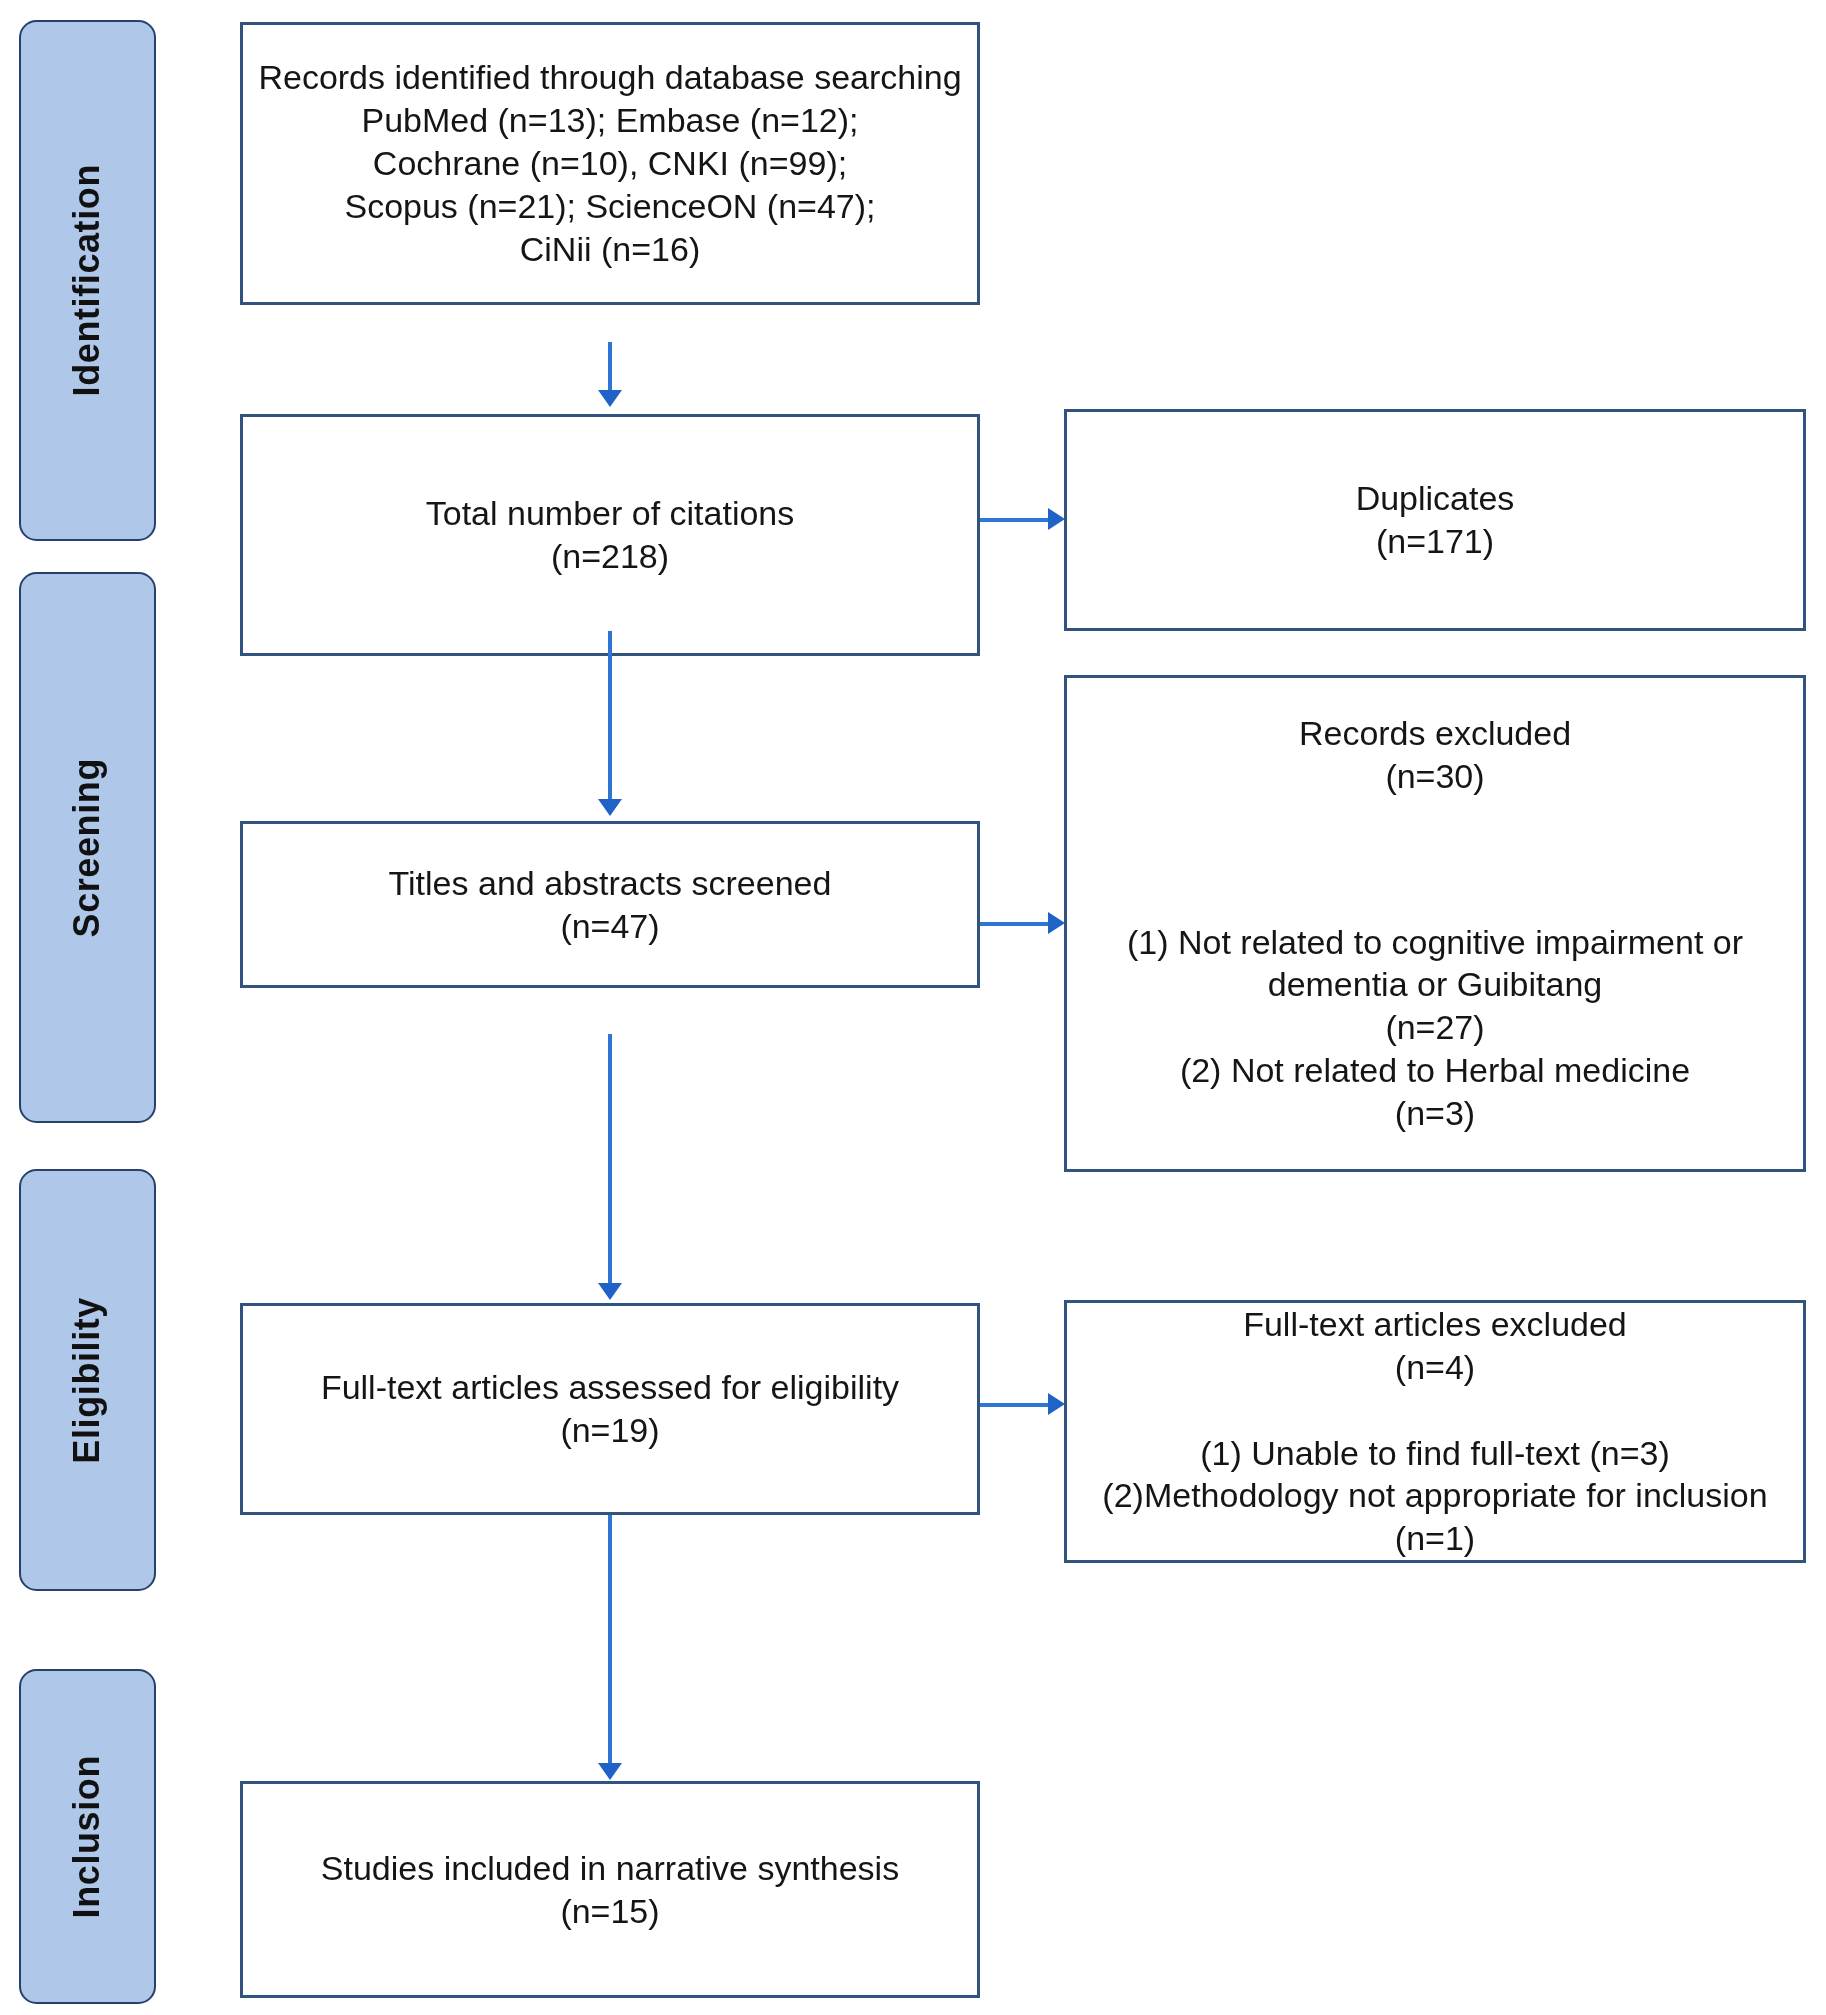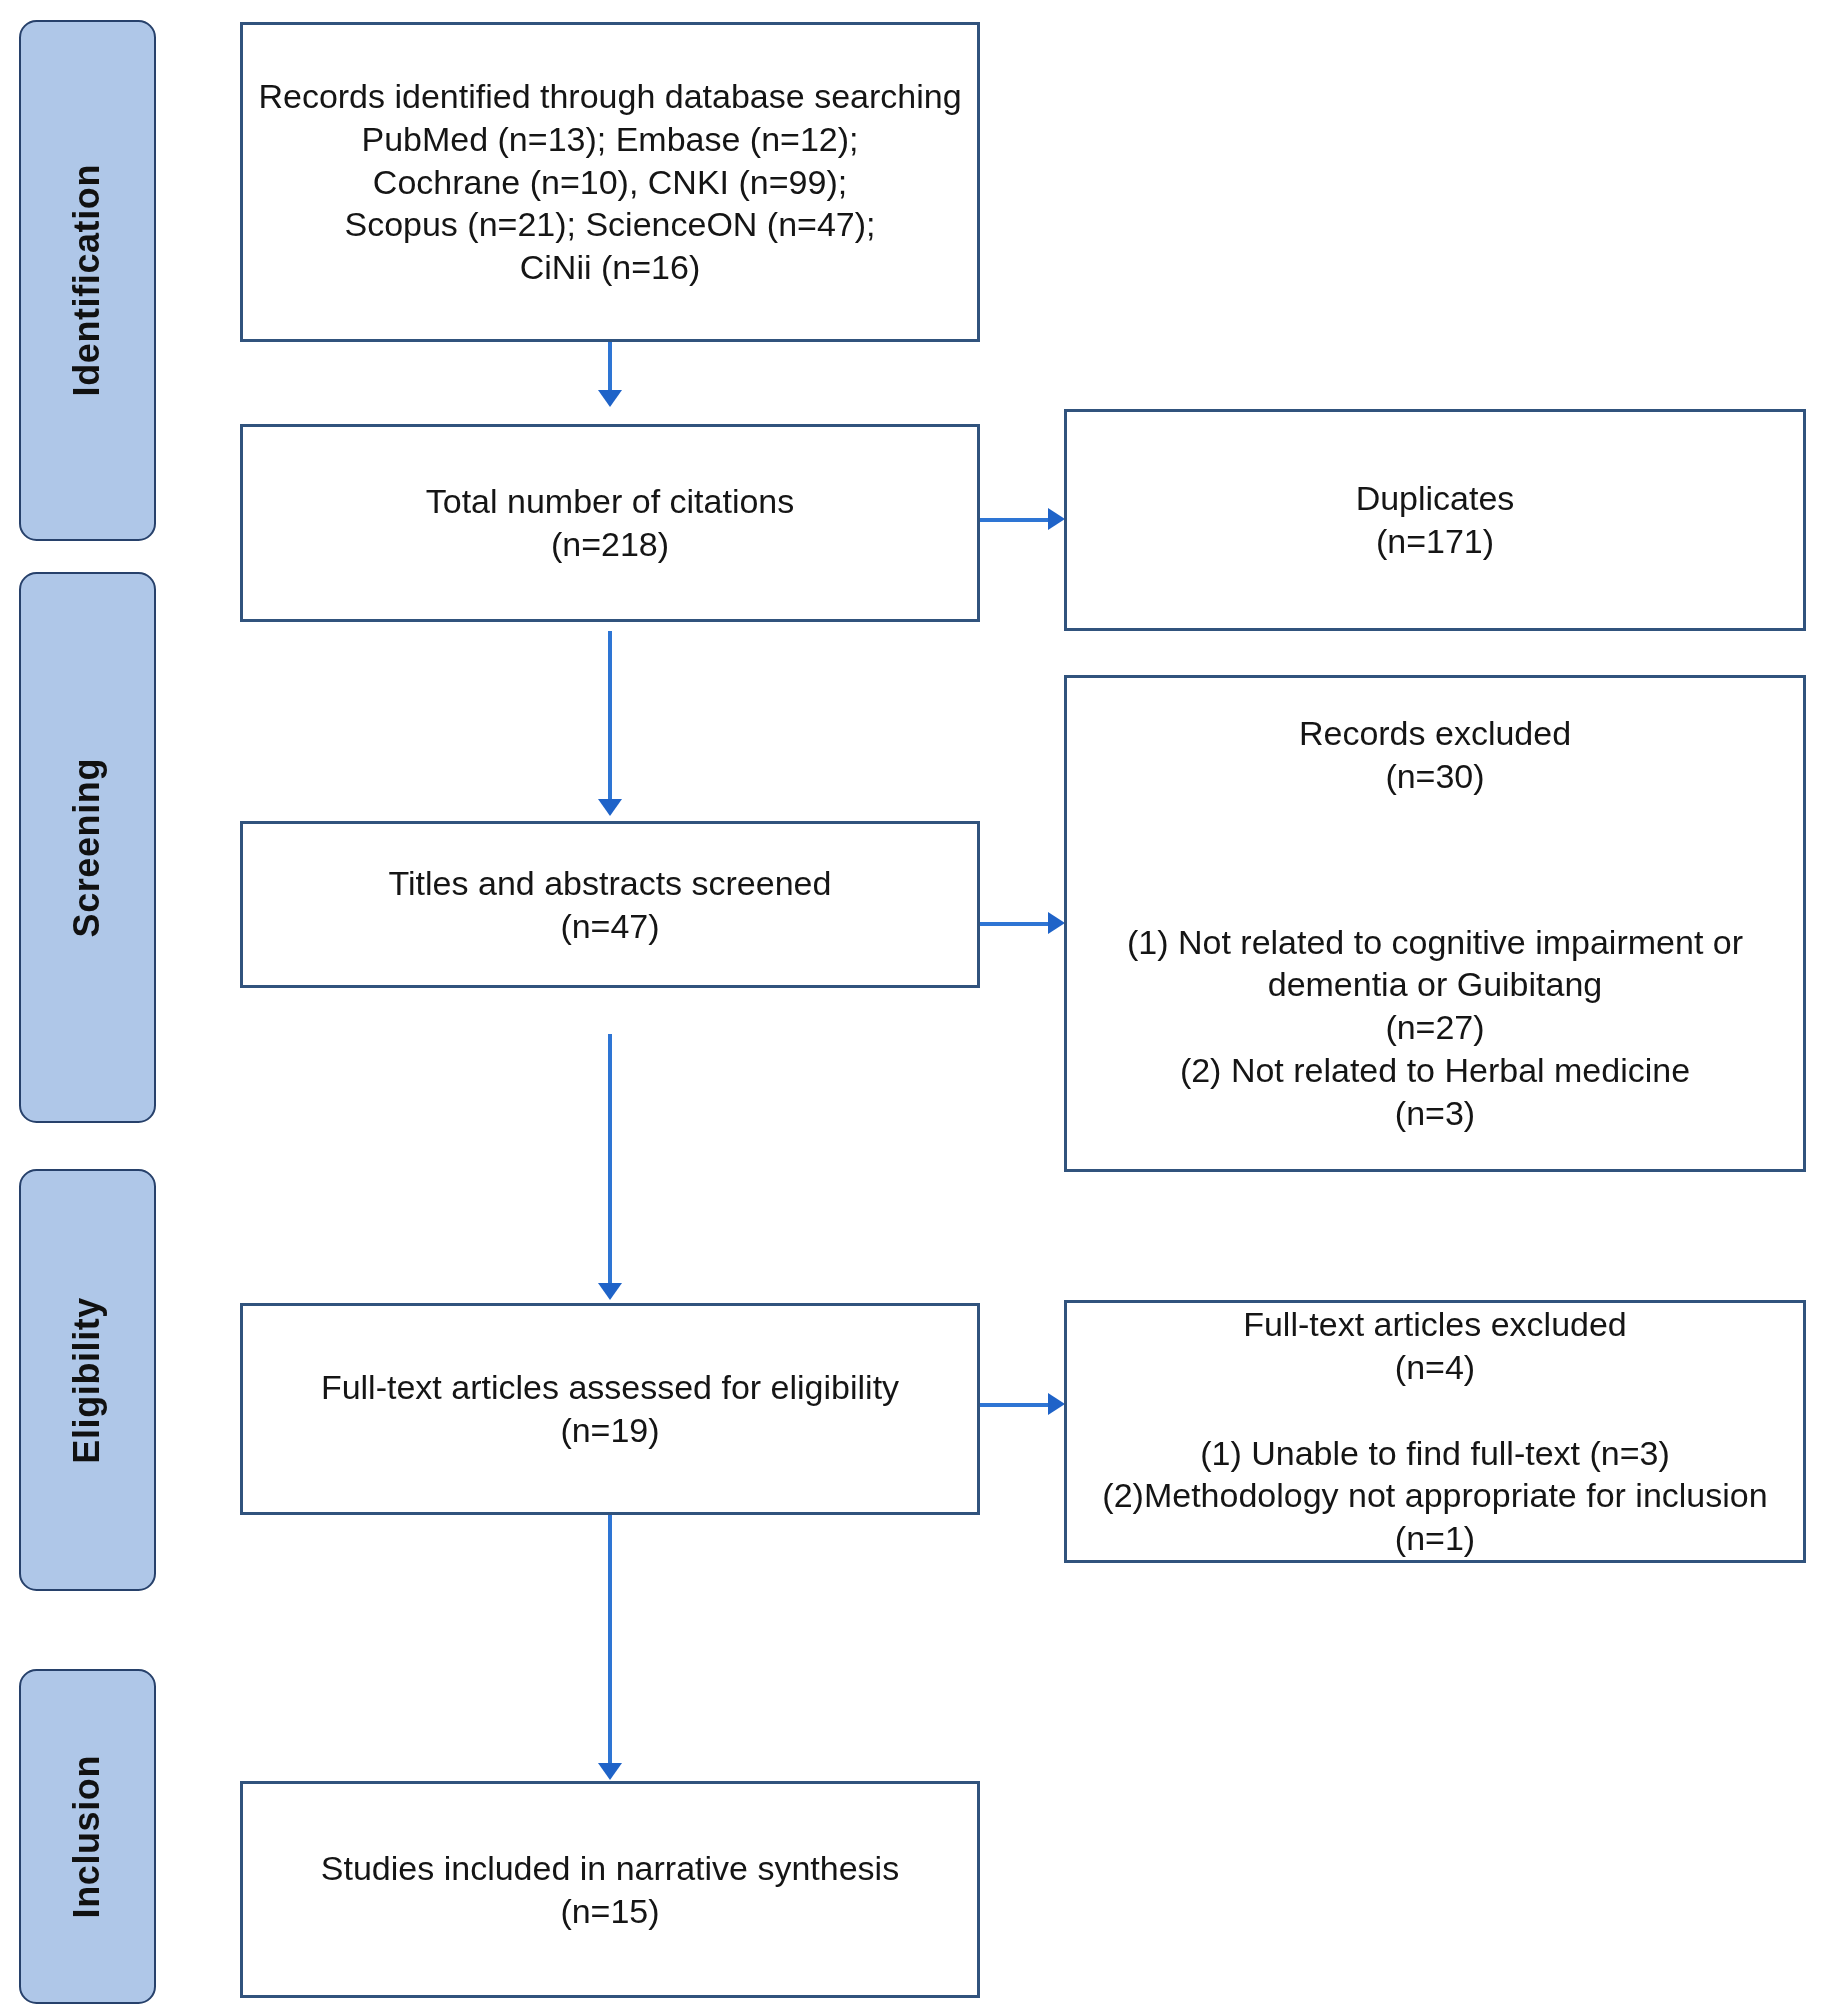--- a/index.html
+++ b/index.html
@@ -92,32 +92,32 @@
   </div>
 
   <div class="stage-pill" style="left:18.7px;top:1169px;width:137px;height:422px;">
     <span class="vlabel">Eligibility</span>
   </div>
 
   <div class="stage-pill" style="left:18.7px;top:1669px;width:137px;height:335px;">
     <span class="vlabel">Inclusion</span>
   </div>
 
-  <div class="pbox" style="left:240px;top:22px;width:740px;height:320px;">
+  <div class="pbox" style="left:240px;top:22px;width:740px;height:283px;">
     <div class="ptext">Records identified through database searching
 PubMed (n=13); Embase (n=12);
 Cochrane (n=10), CNKI (n=99);
 Scopus (n=21); ScienceON (n=47);
 CiNii (n=16)</div>
   </div>
 
   <div class="vline" style="left:608px;top:342px;height:50px;"></div>
   <div class="varrow" style="left:598px;top:390px;"></div>
 
-  <div class="pbox" style="left:240px;top:424px;width:740px;height:198px;justify-content:flex-end;">
+  <div class="pbox" style="left:240px;top:414px;width:740px;height:242px;justify-content:flex-end;">
     <div class="ptext">Total number of citations
 (n=218)</div>
   </div>
 
   <div class="hline" style="left:980px;top:518px;width:70px;"></div>
   <div class="harrow" style="left:1048px;top:508px;"></div>
 
   <div class="vline" style="left:608px;top:631px;height:169px;"></div>
   <div class="varrow" style="left:598px;top:799px;"></div>
 

